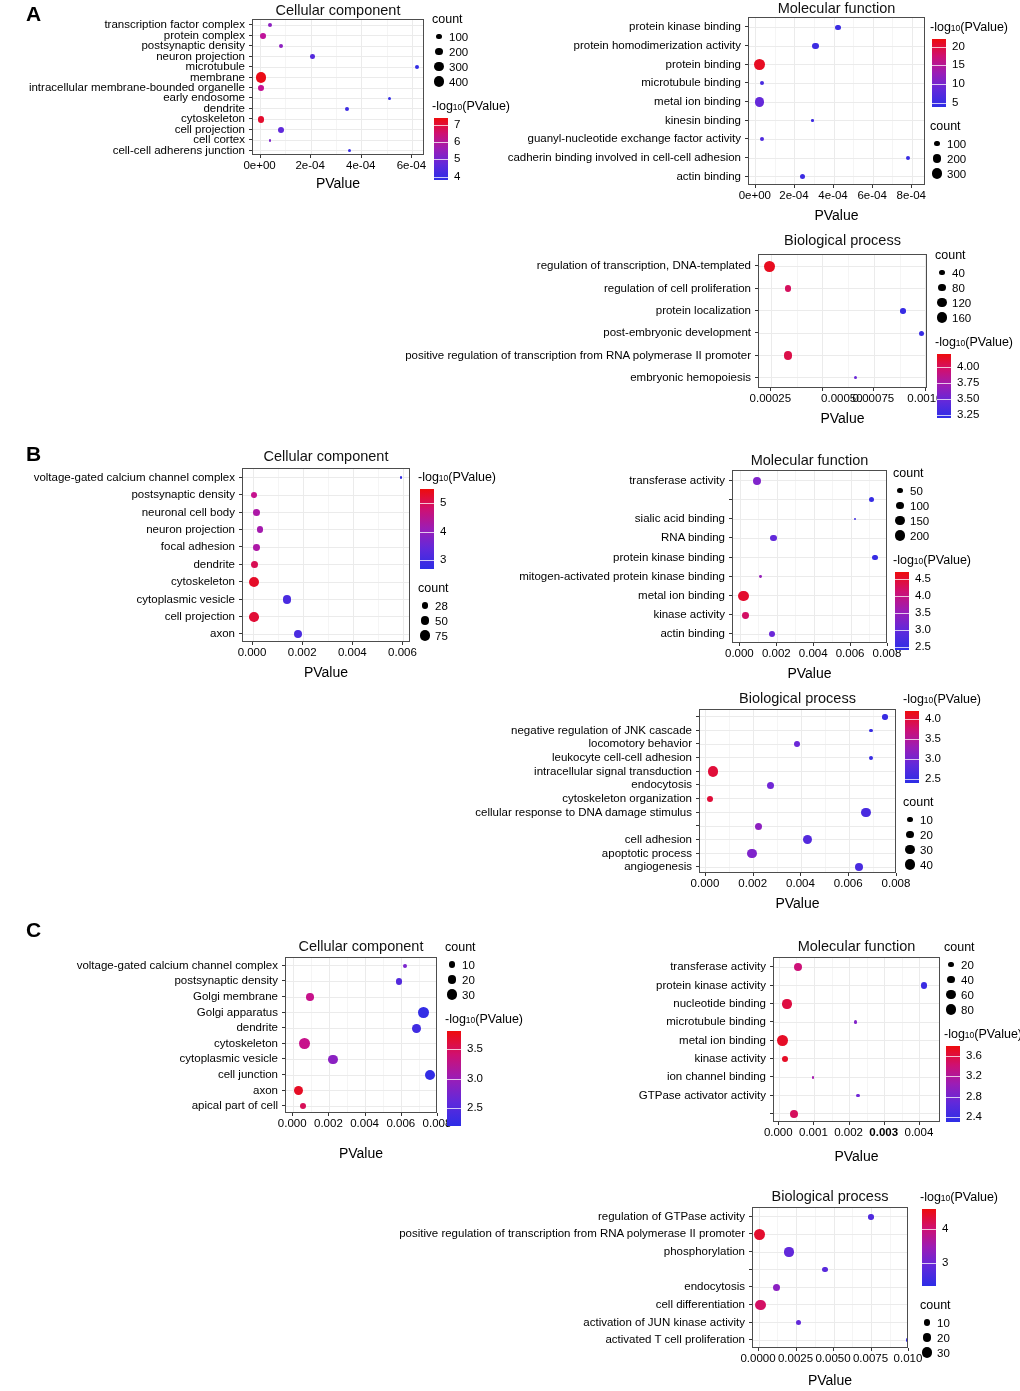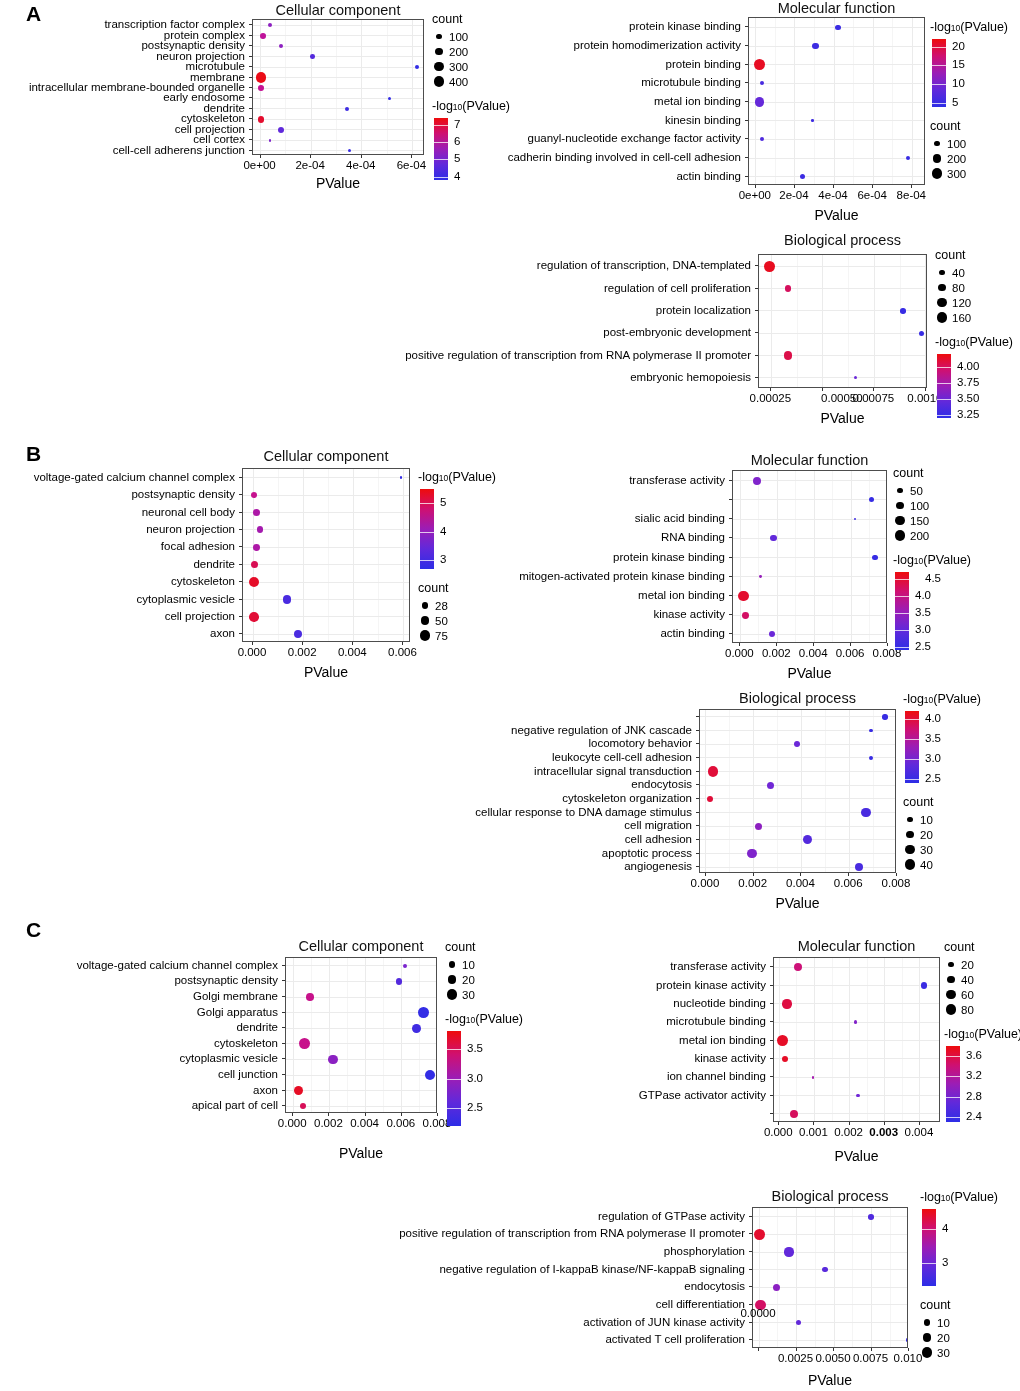--- a/index.html
+++ b/index.html
@@ -520,21 +520,21 @@
               <div class="leg-dot" style="width: 10.5397px; height: 10.5397px;"></div>
             </div>
             <div class="leg-lab">200</div>
           </div>
         </div>
         <div class="blk">
           <div class="leg-title"><span>-log</span><span class="sub">10</span><span>(PValue)</span></div>
           <div class="bar-wrap" style="height: 78px;">
             <div class="bar" style="background: linear-gradient(rgb(238, 12, 12) 0%, rgb(207, 16, 113) 25%, rgb(155, 29, 182) 50%, rgb(96, 41, 219) 75%, rgb(45, 45, 230) 100%);"></div>
             <div class="bar-tick" style="top: 6.78261px;"></div>
-            <div class="bar-lab" style="top: -0.217391px; margin-left: 10px;">4.5</div>
+            <div class="bar-lab" style="top: -0.217391px;">4.5</div>
             <div class="bar-tick" style="top: 23.7391px;"></div>
             <div class="bar-lab" style="top: 16.7391px;">4.0</div>
             <div class="bar-tick" style="top: 40.6957px;"></div>
             <div class="bar-lab" style="top: 33.6957px;">3.5</div>
             <div class="bar-tick" style="top: 57.6522px;"></div>
             <div class="bar-lab" style="top: 50.6522px;">3.0</div>
             <div class="bar-tick" style="top: 74.6087px;"></div>
             <div class="bar-lab" style="top: 67.6087px;">2.5</div>
           </div>
         </div>
@@ -584,21 +584,20 @@
       <div class="ylab" style="left: 242px; top: 749.833px; width: 450px;">leukocyte cell-cell adhesion</div>
       <div class="ytick" style="left: 696px; top: 756.833px;"></div>
       <div class="ylab" style="left: 242px; top: 763.5px; width: 450px;">intracellular signal transduction</div>
       <div class="ytick" style="left: 696px; top: 770.5px;"></div>
       <div class="ylab" style="left: 242px; top: 777.167px; width: 450px;">endocytosis</div>
       <div class="ytick" style="left: 696px; top: 784.167px;"></div>
       <div class="ylab" style="left: 242px; top: 790.833px; width: 450px;">cytoskeleton organization</div>
       <div class="ytick" style="left: 696px; top: 797.833px;"></div>
       <div class="ylab" style="left: 242px; top: 804.5px; width: 450px;">cellular response to DNA damage stimulus</div>
       <div class="ytick" style="left: 696px; top: 811.5px;"></div>
-      <div class="ylab" style="left: 242px; top: 818.167px; width: 450px;">cell migration</div>
       <div class="ytick" style="left: 696px; top: 825.167px;"></div>
       <div class="ylab" style="left: 242px; top: 831.833px; width: 450px;">cell adhesion</div>
       <div class="ytick" style="left: 696px; top: 838.833px;"></div>
       <div class="ylab" style="left: 242px; top: 845.5px; width: 450px;">apoptotic process</div>
       <div class="ytick" style="left: 696px; top: 852.5px;"></div>
       <div class="ylab" style="left: 242px; top: 859.167px; width: 450px;">angiogenesis</div>
       <div class="ytick" style="left: 696px; top: 866.167px;"></div>
       <div class="xtick" style="left: 704.97px; top: 873px;"></div>
       <div class="xlab" style="left: 704.97px; top: 877px;">0.000</div>
       <div class="xtick" style="left: 752.727px; top: 873px;"></div>
@@ -883,32 +882,31 @@
         <div class="dot" style="left: 2.1px; top: 91.5375px; width: 10.8px; height: 10.8px; background: rgb(211, 16, 100);"></div>
         <div class="dot" style="left: 42.6615px; top: 111.774px; width: 5.5771px; height: 5.5771px; background: rgb(98, 41, 218);"></div>
         <div class="dot" style="left: 152.528px; top: 130.216px; width: 3.9436px; height: 3.9436px; background: rgb(58, 44, 227);"></div>
       </div>
       <div class="ylab" style="left: 295px; top: 1208.81px; width: 450px;">regulation of GTPase activity</div>
       <div class="ytick" style="left: 749px; top: 1215.81px;"></div>
       <div class="ylab" style="left: 295px; top: 1226.44px; width: 450px;">positive regulation of transcription from RNA polymerase II promoter</div>
       <div class="ytick" style="left: 749px; top: 1233.44px;"></div>
       <div class="ylab" style="left: 295px; top: 1244.06px; width: 450px;">phosphorylation</div>
       <div class="ytick" style="left: 749px; top: 1251.06px;"></div>
-      <div class="ylab" style="left: 295px; top: 1261.69px; width: 450px;">negative regulation of I-kappaB kinase/NF-kappaB signaling</div>
       <div class="ytick" style="left: 749px; top: 1268.69px;"></div>
       <div class="ylab" style="left: 295px; top: 1279.31px; width: 450px;">endocytosis</div>
       <div class="ytick" style="left: 749px; top: 1286.31px;"></div>
       <div class="ylab" style="left: 295px; top: 1296.94px; width: 450px;">cell differentiation</div>
       <div class="ytick" style="left: 749px; top: 1303.94px;"></div>
       <div class="ylab" style="left: 295px; top: 1314.56px; width: 450px;">activation of JUN kinase activity</div>
       <div class="ytick" style="left: 749px; top: 1321.56px;"></div>
       <div class="ylab" style="left: 295px; top: 1332.19px; width: 450px;">activated T cell proliferation</div>
       <div class="ytick" style="left: 749px; top: 1339.19px;"></div>
       <div class="xtick" style="left: 758px; top: 1348px;"></div>
-      <div class="xlab" style="left: 758px; top: 1307px;">0.0000</div>
+      <div class="xlab" style="left: 758px; top: 1352px;">0.0000</div>
       <div class="xtick" style="left: 795.5px; top: 1348px;"></div>
       <div class="xlab" style="left: 795.5px; top: 1352px;">0.0025</div>
       <div class="xtick" style="left: 833px; top: 1348px;"></div>
       <div class="xlab" style="left: 833px; top: 1352px;">0.0050</div>
       <div class="xtick" style="left: 870.5px; top: 1348px;"></div>
       <div class="xlab" style="left: 870.5px; top: 1352px;">0.0075</div>
       <div class="xtick" style="left: 908px; top: 1348px;"></div>
       <div class="xlab" style="left: 908px; top: 1352px;">0.010</div>
       <div class="axtitle" style="left: 830px; top: 1372px;">PValue</div>
       <div class="legend" style="left: 920px; top: 1190px;">

